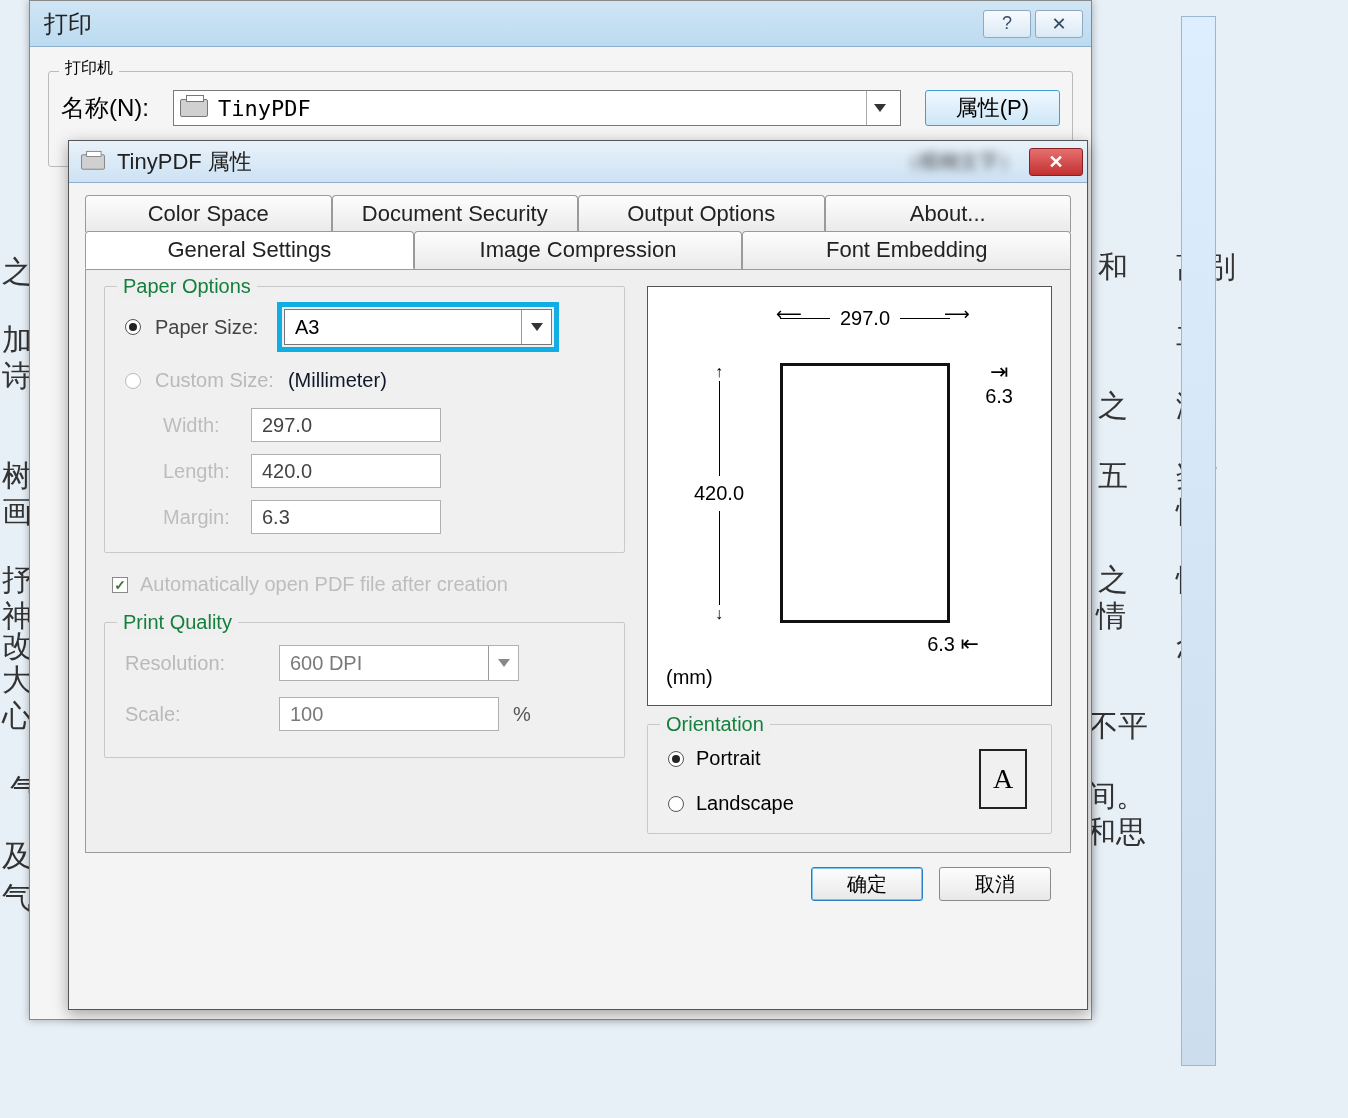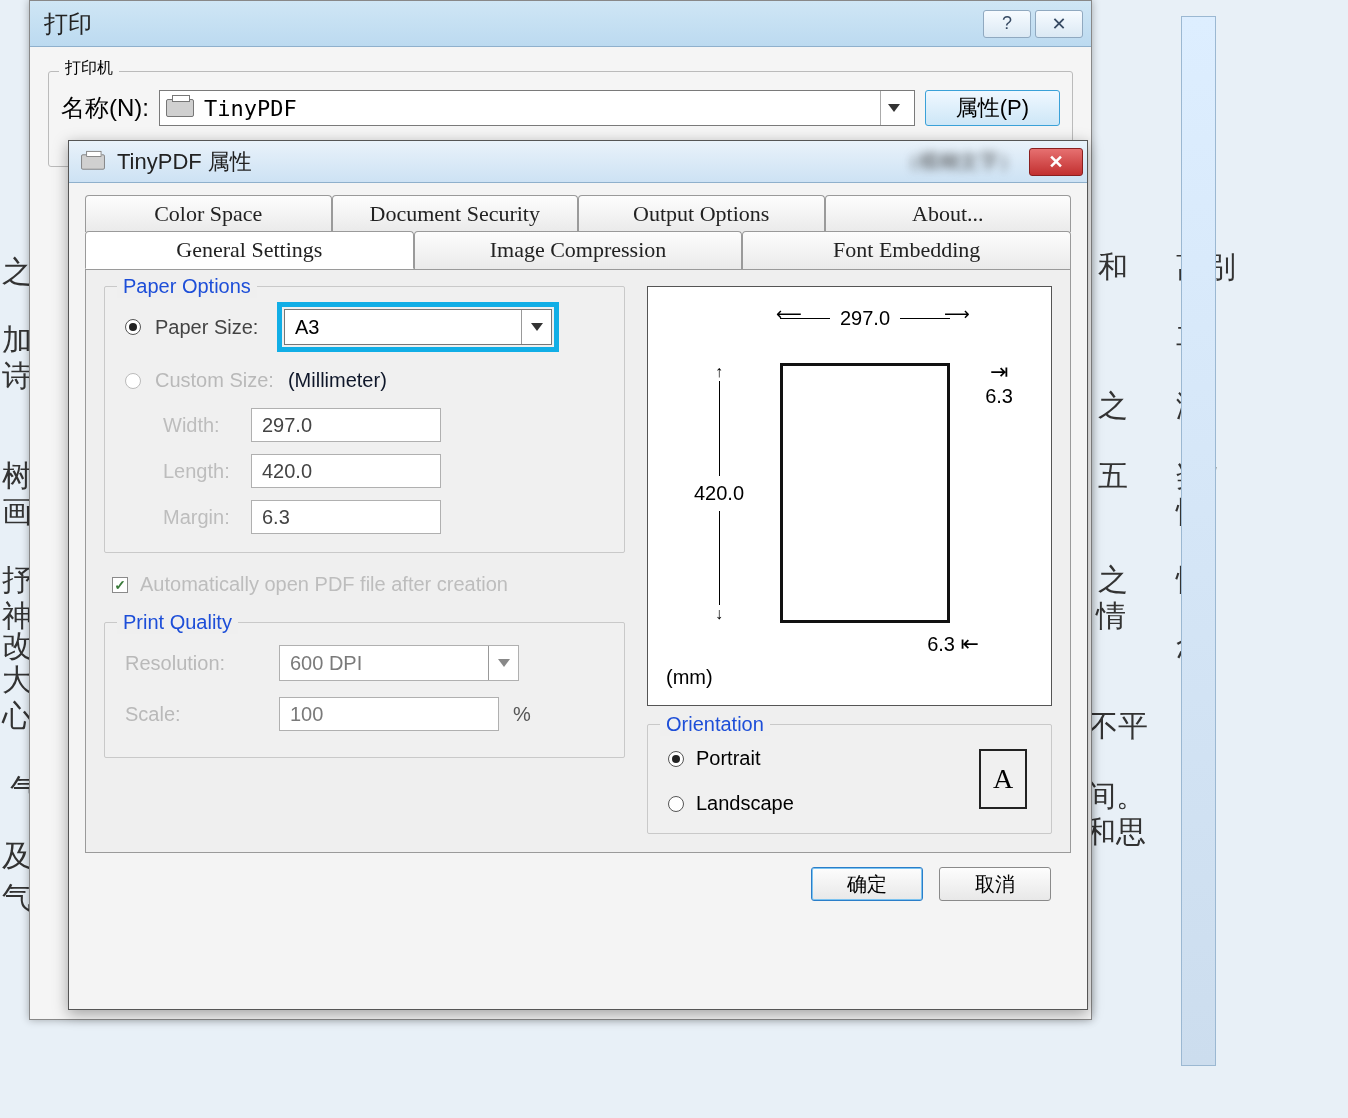--- a/index.html
+++ b/index.html
@@ -24,21 +24,21 @@
 .tb-btn {
   width: 48px; height: 28px; border: 1px solid #90a9c0; border-radius: 3px;
   background: linear-gradient(#f7fbff,#dbe9f4);
   display: flex; align-items: center; justify-content: center; font-size: 18px; color: #374a63;
 }
 .print-body { padding: 12px 18px; }
 .printer-group {
   border: 1px solid #bbb; border-radius: 3px; padding: 10px 12px 40px; position: relative; margin-top: 12px;
 }
 .printer-group .legend { position: absolute; top: -14px; left: 10px; background: #f5f5f5; padding: 0 6px; font-size: 16px; }
-.row-name { display: flex; align-items: center; gap: 10px; margin-top: 8px; }
+.row-name { display: flex; align-items: center; gap: 24px; margin-top: 8px; }
 .lbl-name { font-size: 24px; }
 .printer-select {
   display: flex; align-items: center; flex: 1; height: 36px;
   border: 1px solid #7a7a7a; background: #fff; padding: 0 6px; gap: 10px;
 }
 .printer-select .pname { font-family: "Consolas", monospace; font-size: 22px; flex: 1; }
 .printer-select .dd { width: 28px; height: 100%; display:flex; align-items:center; justify-content:center; border-left:1px solid #aaa; }
 .printer-icon { width: 28px; height: 18px; background:#d0d0d0; border:1px solid #777; border-radius:2px; position:relative; }
 .printer-icon::after{content:""; position:absolute; top:-5px; left:5px; width:16px; height:5px; background:#fff; border:1px solid #777;}
 .btn-props {
@@ -65,35 +65,35 @@
   border:1px solid #8a1f1f; border-radius:3px; color:#fff; font-weight:bold;
   display:flex; align-items:center; justify-content:center; font-size:18px;
 }
 .props-body { padding: 12px 16px 0; }
 
 
 .tabs { position:relative; }
 .tabs-top, .tabs-bottom { display:flex; }
 .tab {
   border:1px solid #9a9a9a; border-bottom:none; background:linear-gradient(#fdfdfd,#eaeaea);
-  padding:5px 22px; font-family:Liberation Serif, serif; font-size:22px; color:#222;
+  padding:5px 22px; font-family:Liberation Sans, sans-serif; font-size:22px; color:#222;
   border-radius:4px 4px 0 0; position:relative;
 }
 .tabs-top .tab { flex:1; text-align:center; }
 .tabs-bottom { margin-top:-1px; }
 .tabs-bottom .tab { flex:1; text-align:center; }
 .tab.active { background:#fff; z-index:2; border-bottom:1px solid #fff; }
 .tab-panel {
   border:1px solid #9a9a9a; background:#efefef;
   padding:16px 18px 18px; position:relative;
 }
 
 
 .gbox { border:1px solid #c9c9c9; border-radius:2px; padding:22px 20px 18px; position:relative; background:#f0f0f0;}
-.gbox .glegend { position:absolute; top:-12px; left:12px; background:#efefef; padding:0 6px; font-size:20px; color:#1d4ed8; }
+.gbox .glegend { position:absolute; top:-12px; left:12px; background:#efefef; padding:0 6px; font-size:20px; color:#15803d; }
 
 .two-col { display:flex; gap:22px; }
 .left-col { flex:1; display:flex; flex-direction:column; gap:18px;}
 .right-col { width:405px; display:flex; flex-direction:column; gap:18px;}
 
 
 .po-row { display:flex; align-items:center; gap:14px; margin-bottom:16px; }
 .radio { width:16px; height:16px; border:1px solid #555; border-radius:50%; display:inline-flex; align-items:center; justify-content:center; background:#fff;}
 .radio.checked::after{content:"";width:8px;height:8px;background:#222;border-radius:50%;}
 .radio.disabled { border-color:#bbb; }

